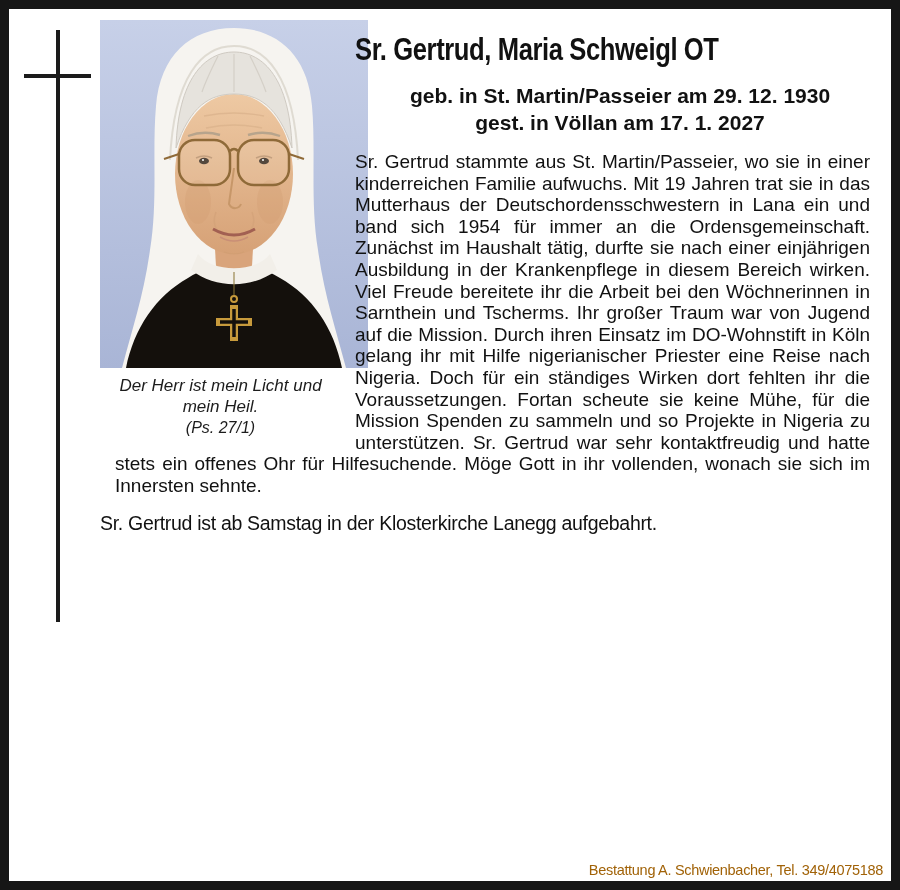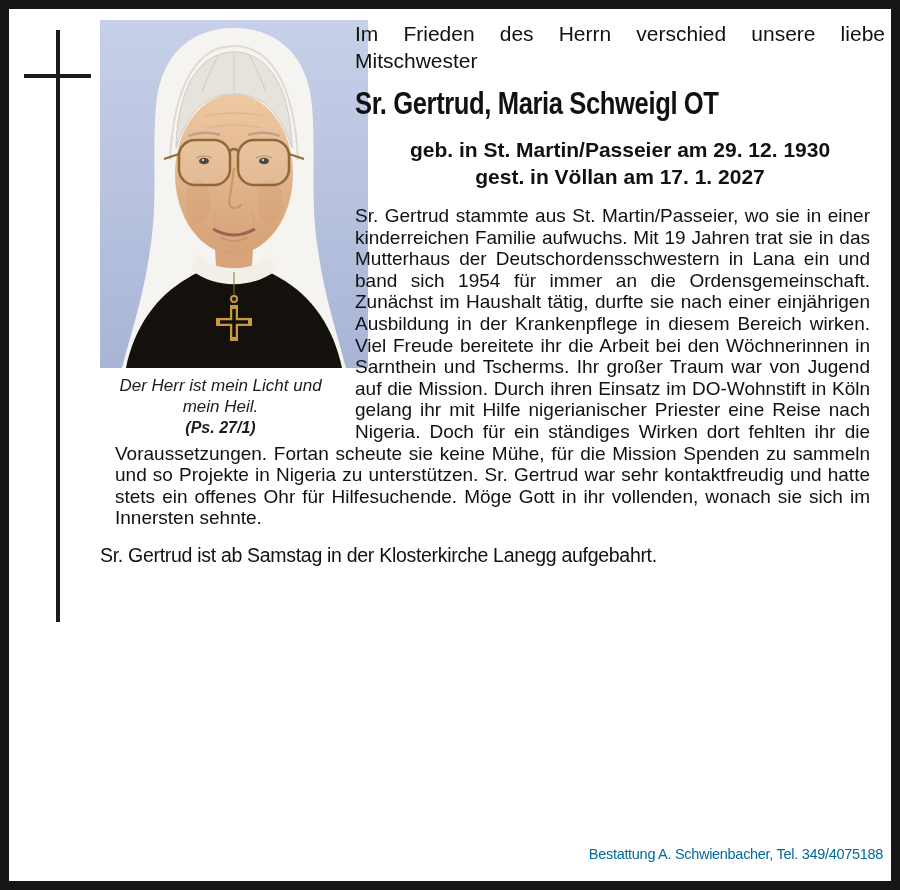--- a/index.html
+++ b/index.html
@@ -14,33 +14,33 @@
     overflow:hidden;
   }
 
   
   .cross-v { position:absolute; left:47px; top:21px; width:4px;  height:592px; background:#1b1b1b; }
   .cross-h { position:absolute; left:15px; top:65px; width:67px; height:4px;   background:#1b1b1b; }
 
   .photo-block { float:left; width:241px; margin:0 14px 4px 0; }
   .photo { width:268px; height:348px; display:block; }
   .caption  { margin-top:7px; font-style:italic; font-size:17px; line-height:21px; text-align:center; color:#1c1c1c; }
-  .caption-ref { font-style:italic; font-size:16px; line-height:21px; text-align:center; color:#1c1c1c;font-weight:bold; }
+  .caption-ref { font-style:italic; font-size:16px; line-height:21px; text-align:center; color:#1c1c1c; }
 
   .intro { margin:0; font-size:21px; line-height:27px; text-align:justify; }
   .name-line { margin:6px 0 0 0; font-size:32px; line-height:46px; font-weight:bold; }
   .squeeze { display:inline-block; transform:scaleX(0.80); transform-origin:left center; white-space:nowrap; letter-spacing:-0.5px; }
   .dates { margin:10px 0 12px 0; font-weight:bold; font-size:21px; line-height:27px; text-align:center; }
 
   .bio { margin:15px; font-size:19px; line-height:21.6px; text-align:justify; }
 
   .cond { letter-spacing:-0.3px; }
   .service { margin:14px 0 0 0; font-size:19.5px; line-height:23px; text-align:justify; }
 
-  .agency { position:absolute; right:8px; bottom:19px; font-size:14.5px; letter-spacing:-0.3px; color:#0369a1; }
+  .agency { position:absolute; right:8px; bottom:3px; font-size:14.5px; letter-spacing:-0.3px; color:#a16207; }
 </style>
 </head>
 <body>
 
 <div class="card">
 
   <div class="cross-v"></div>
   <div class="cross-h"></div>
 
   <div class="photo-block">
@@ -105,21 +105,20 @@
         <path d="M134,285 L134,321" stroke="#c79a3c" stroke-width="8"></path>
         <path d="M116,302 L152,302" stroke="#c79a3c" stroke-width="8"></path>
         <path d="M134,289 L134,317" stroke="#14100c" stroke-width="3.5"></path>
         <path d="M120,302 L148,302" stroke="#14100c" stroke-width="3.5"></path>
       </g>
     </svg>
     <div class="caption">Der Herr ist mein Licht und mein Heil.</div>
     <div class="caption-ref">(Ps. 27/1)</div>
   </div>
 
-  <p class="intro">Im Frieden des Herrn verschied unsere liebe Mitschwester</p>
 
   <h1 class="name-line"><span class="squeeze">Sr. Gertrud, Maria Schweigl OT</span></h1>
 
   <div class="dates">
     <div>geb. in St. Martin/Passeier am 29. 12. 1930</div>
     <div>gest. in Völlan am 17. 1. 2027</div>
   </div>
 
   <p class="bio">Sr. Gertrud stammte aus St. Martin/Passeier, wo sie in einer kinderreichen Familie aufwuchs. Mit 19 Jahren trat sie in das Mutterhaus der Deutschordensschwestern in Lana ein und band sich 1954 für immer an die Ordensgemeinschaft. Zunächst im Haushalt tätig, durfte sie nach einer einjährigen Ausbildung in der Krankenpflege in diesem Bereich wirken. Viel Freude bereitete ihr die Arbeit bei den Wöchnerinnen in Sarnthein und Tscherms. Ihr großer Traum war von Jugend auf die Mission. Durch ihren Einsatz im DO-Wohnstift in Köln gelang ihr mit Hilfe nigerianischer Priester eine Reise nach Nigeria. Doch für ein ständiges Wirken dort fehlten ihr die Voraussetzungen. Fortan scheute sie keine Mühe, für die Mission Spenden zu sammeln und so Projekte in Nigeria zu unterstützen. Sr. Gertrud war sehr kontaktfreudig und hatte stets ein offenes Ohr für Hilfesuchende. Möge Gott in ihr vollenden, wonach sie sich im Innersten sehnte.</p>
 

